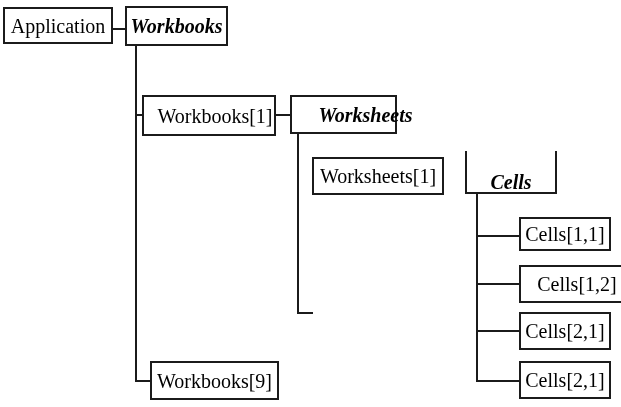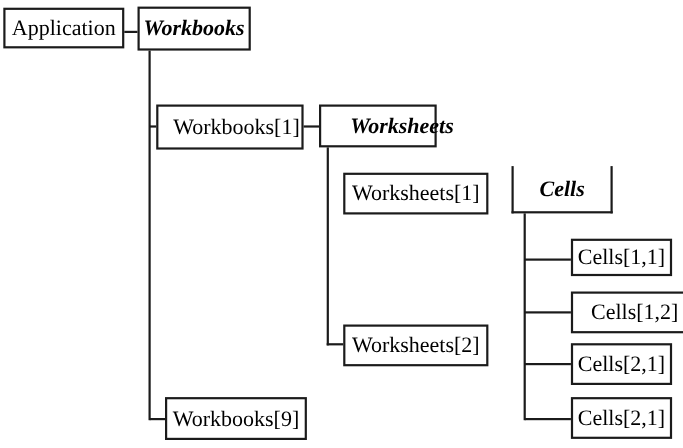--- a/index.html
+++ b/index.html
@@ -23,20 +23,21 @@
     font-size: 20px;
     line-height: 1;
     white-space: nowrap;
   }
   .node.collection {
     font-style: italic;
     font-weight: bold;
   }
   .node.open-top {
     border-top: none;
+    align-items: flex-end;
   }
   .line {
     position: absolute;
     background: #1b1b1b;
   }
 
   
   #n-application  { left: 3px;   top: 7px;   width: 110px; height: 37px; }
   #n-workbooks    { left: 125px; top: 6px;   width: 103px; height: 40px; }
   #n-workbooks1   { left: 142px; top: 95px;  width: 134px; height: 41px; padding-left: 12px; }
@@ -99,23 +100,20 @@
   </div>
 
   <div class="node" id="n-worksheets1">
     <span>Worksheets[1]</span>
   </div>
 
   <div class="node collection open-top" id="n-cells">
     <span>Cells</span>
   </div>
 
-  <div class="node" id="n-worksheets2">
-    <span>Worksheets[2]</span>
-  </div>
 
   <div class="node" id="n-workbooks2">
     <span>Workbooks[9]</span>
   </div>
 
   <div class="node" id="n-cells11">
     <span>Cells[1,1]</span>
   </div>
 
   <div class="node" id="n-cells12">

